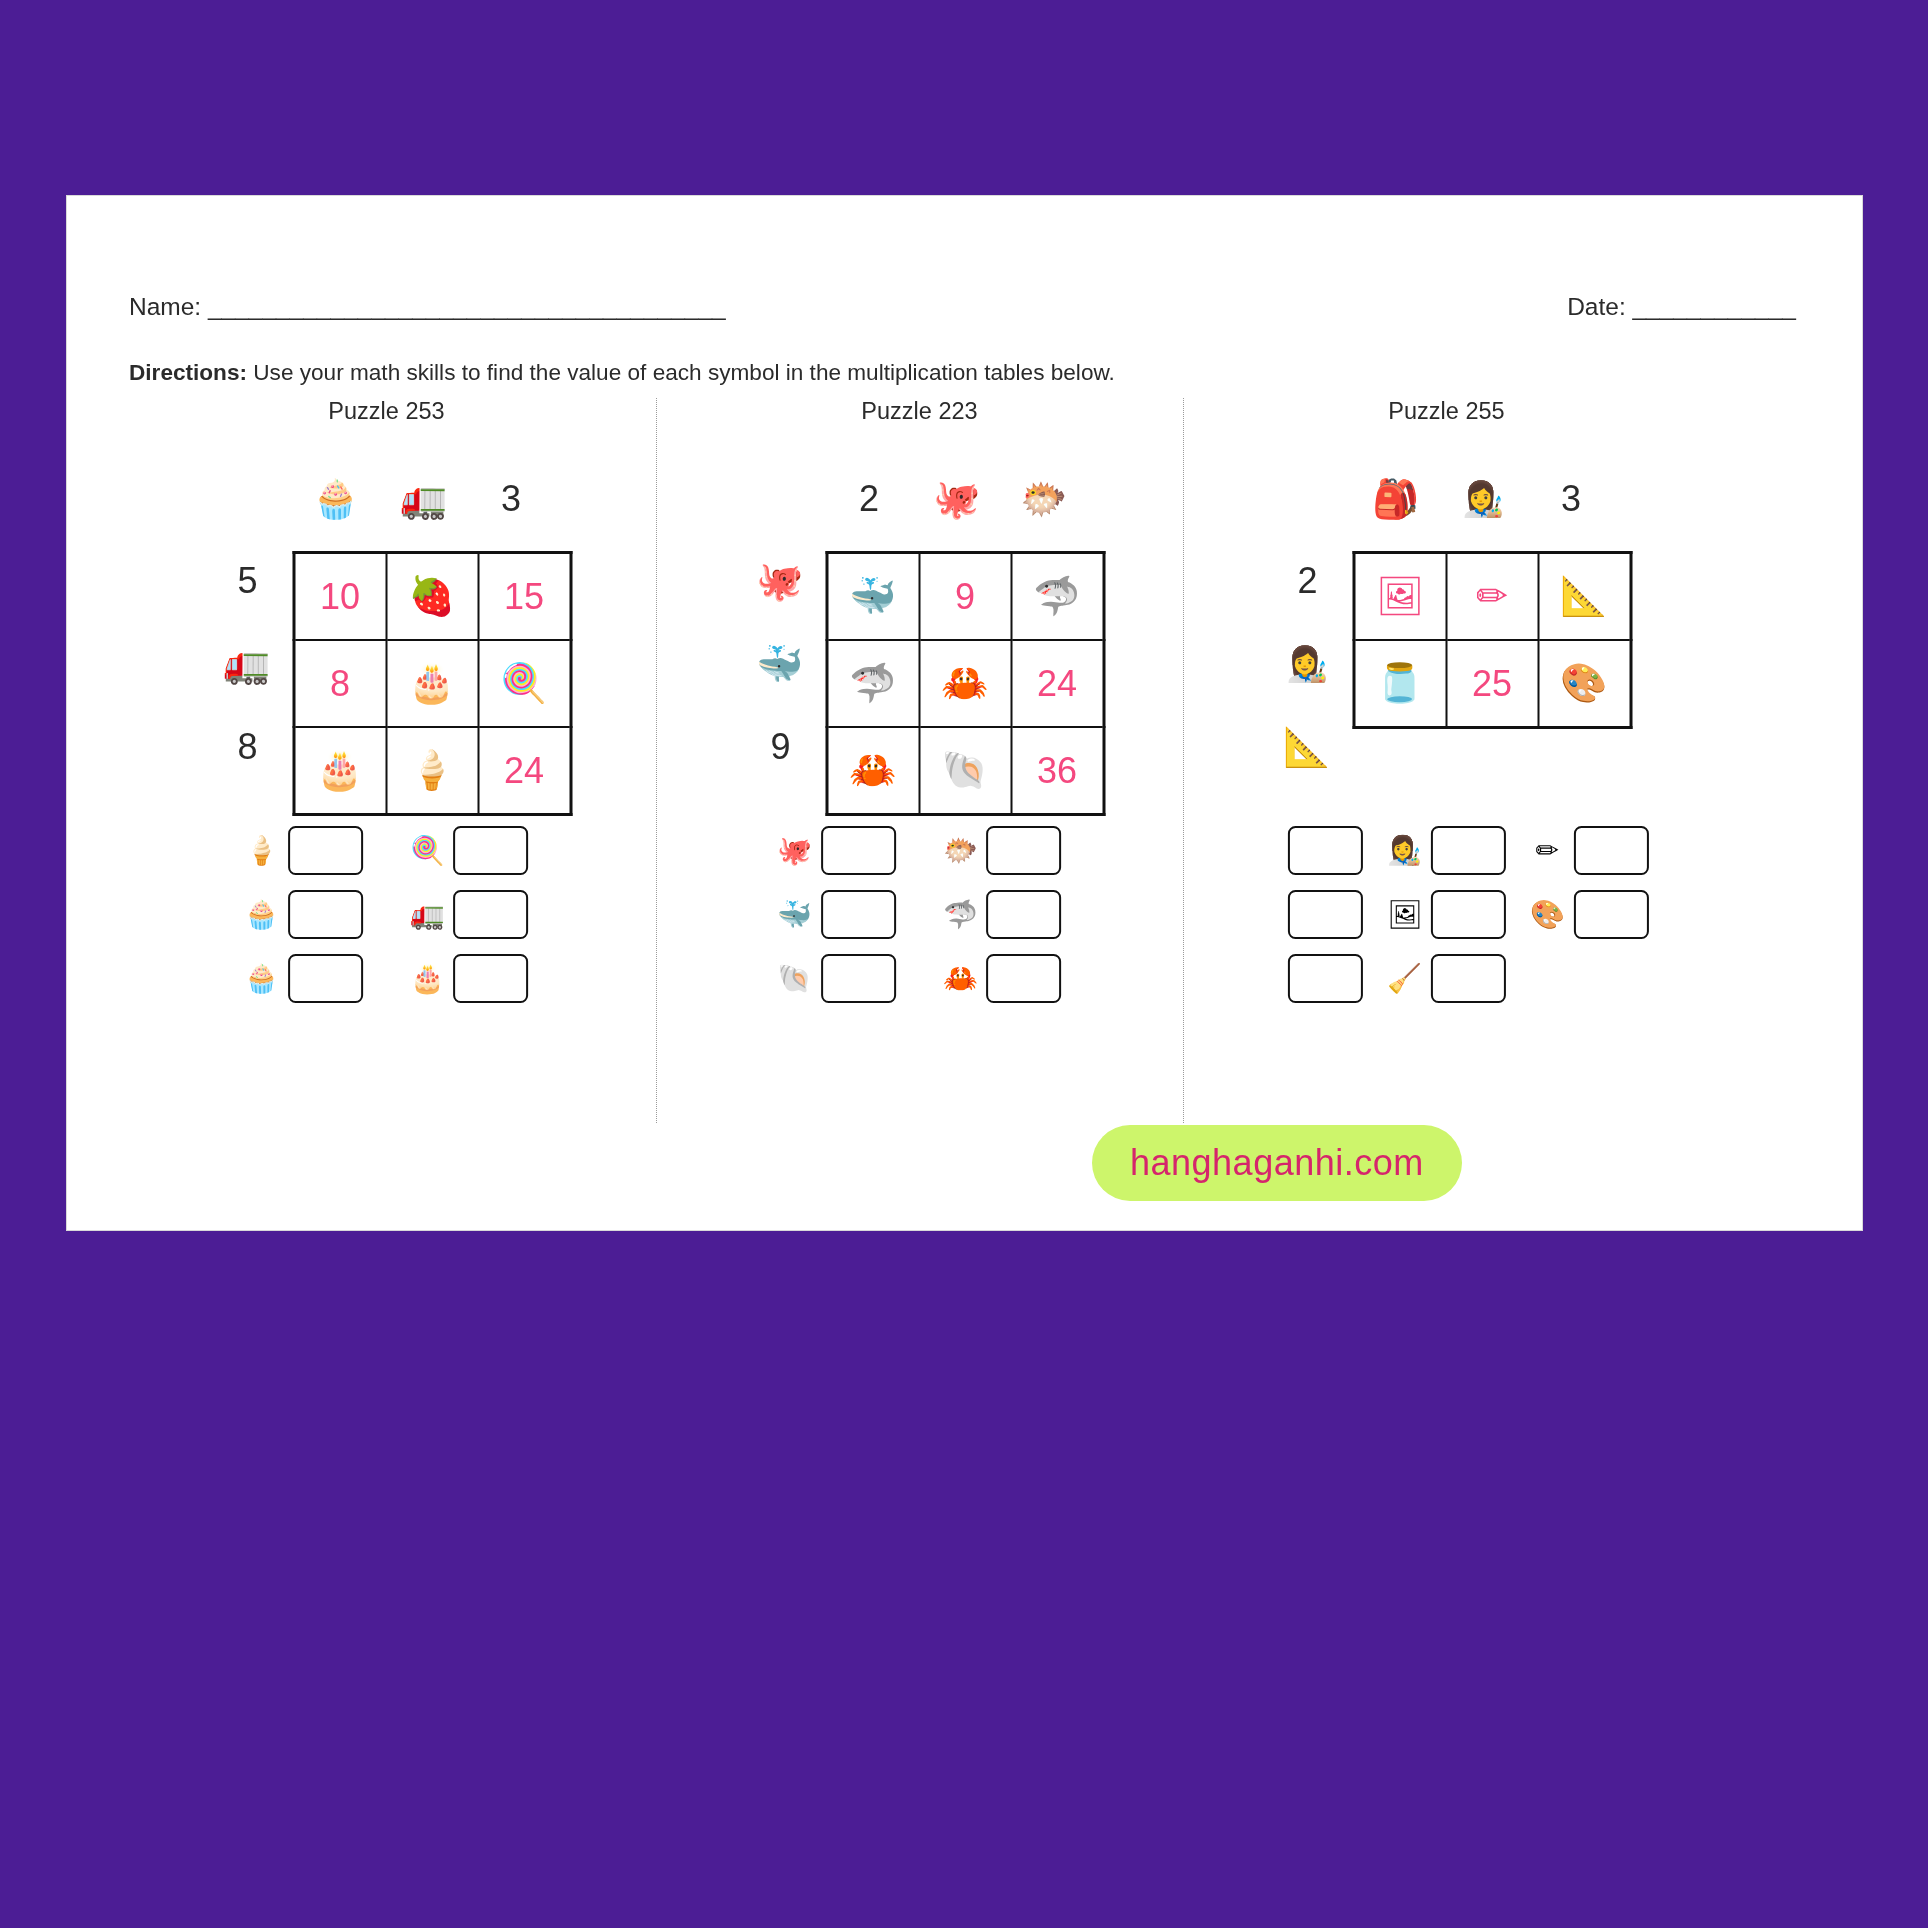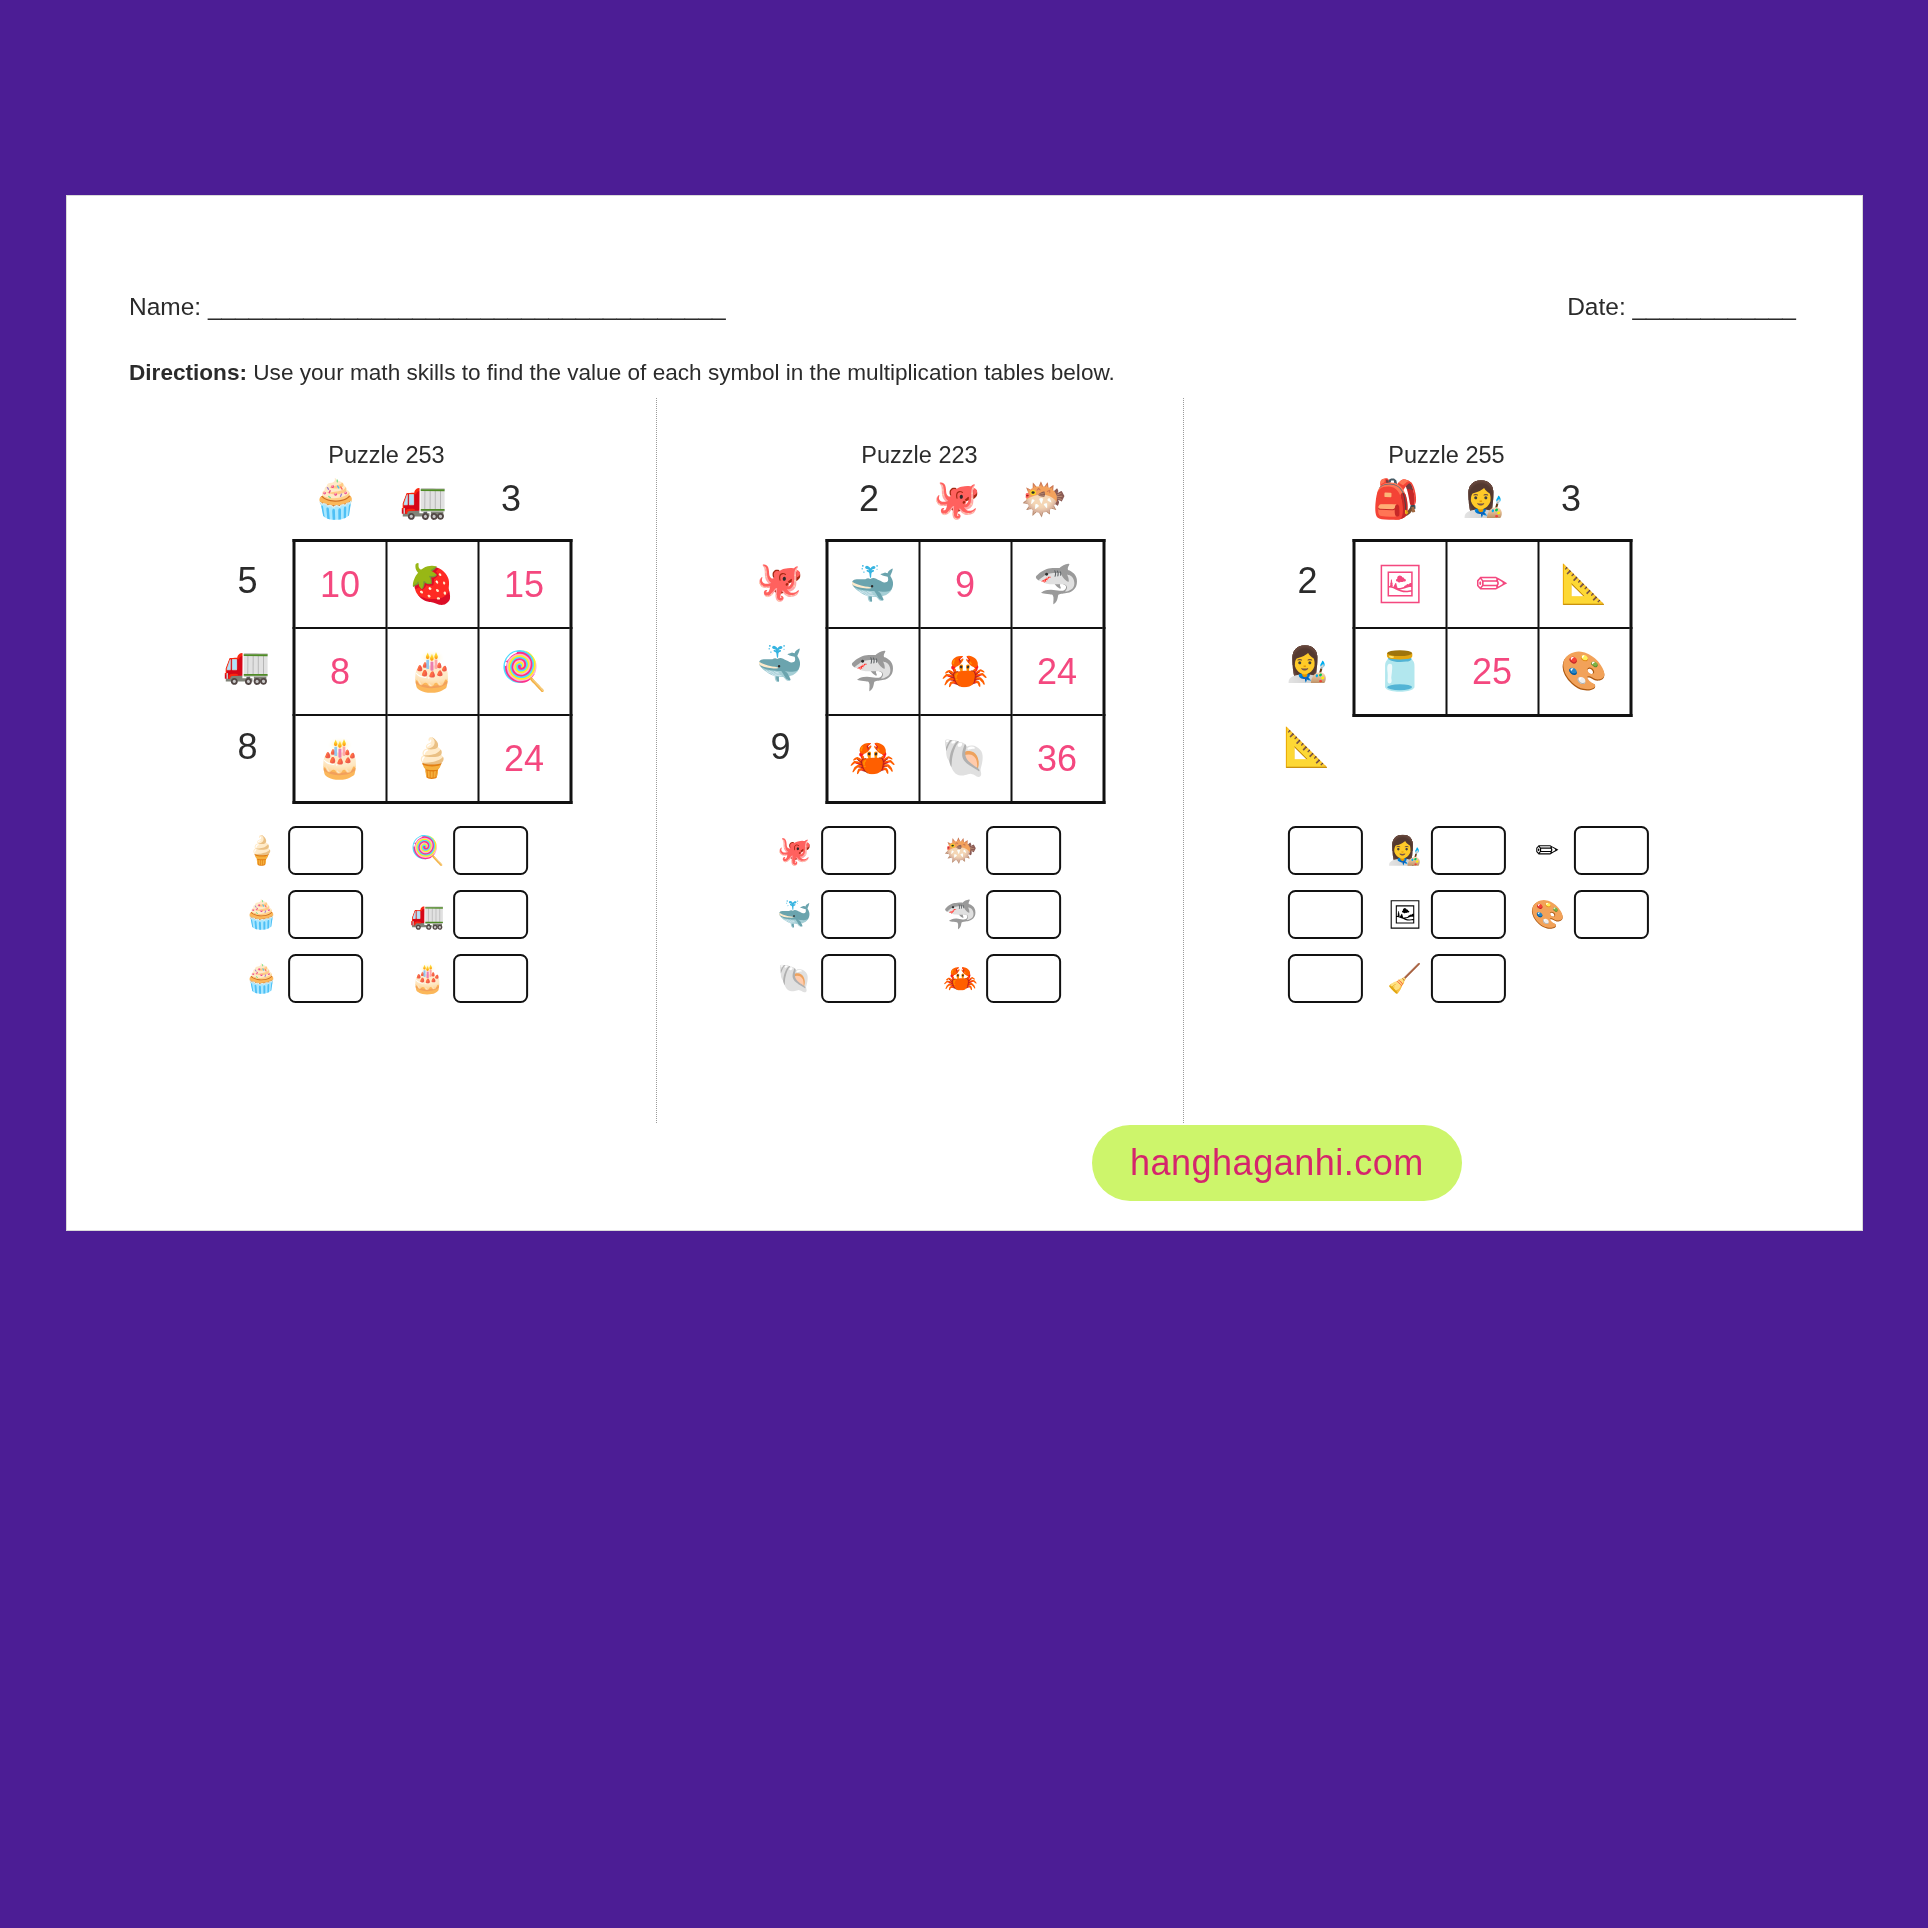--- a/index.html
+++ b/index.html
@@ -79,21 +79,20 @@
     width: 527px;
     height: 725px;
   }
   .col-title {
     position: absolute;
     top: 0;
     width: 100%;
     text-align: center;
     font-size: 23.5px;
     color: #2b2b2b;
-    margin-top: 44px;
   }
 
   
   .puzzle {
     position: absolute;
     top: 47px;
     left: 0;
     width: 100%;
     height: 377px;
   }
@@ -101,21 +100,21 @@
     position: absolute;
     left: 50%;
     transform: translateX(-50%);
     top: 0;
     width: 377px;
     height: 377px;
   }
   table.grid {
     position: absolute;
     left: 94px;
-    top: 94px;
+    top: 106px;
     border-collapse: collapse;
     border: 3.8px solid #111;
     padding-left: 19px;
   }
   table.grid td {
     width: 88px;
     height: 83px;
     border: 2.8px solid #111;
     text-align: center;
     vertical-align: middle;

